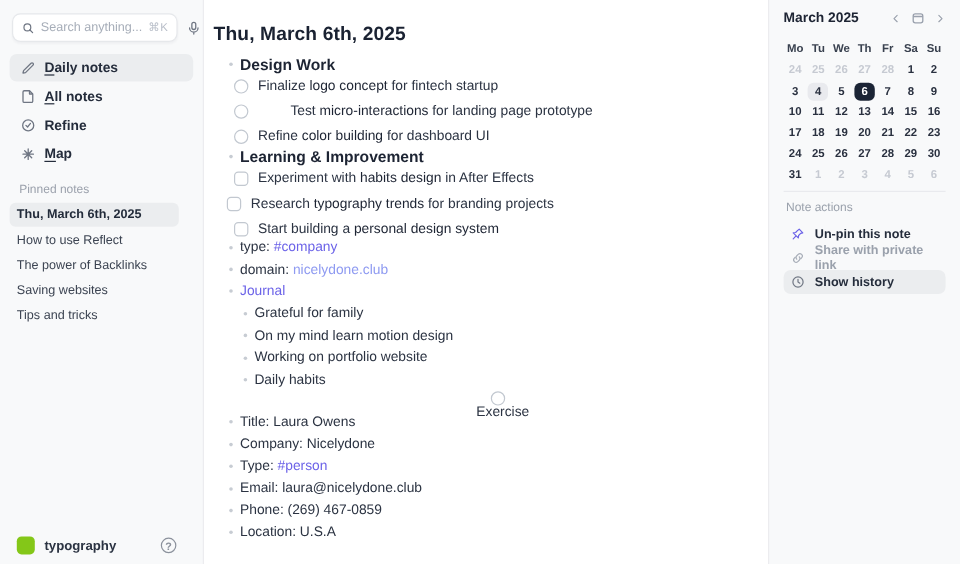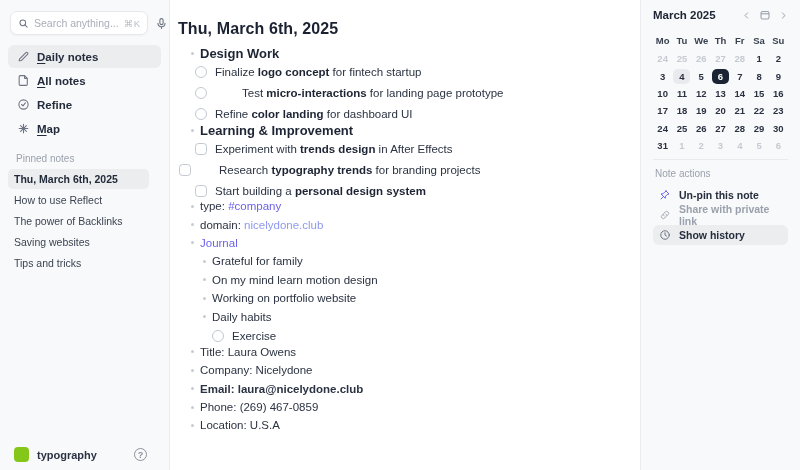--- a/index.html
+++ b/index.html
@@ -41,21 +41,21 @@
   .b-heading { height:16px; margin-top:6px; font-size:13px; font-weight:700; color:#1d2433; }
   .b-task { height:21px; font-size:11.5px; }
   .b-bullet { height:18.4px; font-size:11.5px; }
   .b-task + .b-heading { margin-top:-2px; }
   .b-task + .b-bullet { margin-top:-4px; }
   .dotcol { width:9px; display:flex; justify-content:center; margin-right:3px; flex:none; }
   .dot { width:3px; height:3px; border-radius:50%; background:#c7ccd3; }
   .cb { width:12px; height:12px; border:1.3px solid #c2c8d0; background:#fff; margin-right:8px; flex:none; cursor:pointer; }
   .cb.circle { border-radius:50%; }
   .cb.square { border-radius:3.5px; }
-  .seg-b { font-weight:700; color:#1d2433; }
+  .seg-b { font-weight:400; color:#1d2433; }
   .seg-tag { color:var(--accent,#6c63e8); }
   .seg-link { color:var(--link,#8e9af1); }
   .btxt { white-space:nowrap; }
 
   
   .right { width:160px; background:#f8f9fa; border-left:1px solid #ececef; flex:none; padding:6px 12px 0 12px; }
   .cal-header { display:flex; align-items:center; height:18px; }
   .cal-title { font-size:11.5px; font-weight:700; color:#1d2433; flex:1; }
   .cal-controls { display:flex; align-items:center; gap:8px; color:#9aa1ad; }
   .cal-controls .icon { color:#9aa1ad; cursor:pointer; }
@@ -164,33 +164,33 @@
         <div class="block b-task" style="margin-left: 17px;">
           <span class="cb circle"></span>
           <span class="btxt"><span>Finalize </span><span class="seg-b">logo concept</span><span> for fintech startup</span></span>
         </div>
         <div class="block b-task" style="margin-left: 17px; gap: 27px;">
           <span class="cb circle"></span>
           <span class="btxt"><span>Test </span><span class="seg-b">micro-interactions</span><span> for landing page prototype</span></span>
         </div>
         <div class="block b-task" style="margin-left: 17px;">
           <span class="cb circle"></span>
-          <span class="btxt"><span>Refine </span><span class="seg-b">color landing</span><span> for dashboard UI</span></span>
+          <span class="btxt"><span>Refine </span><span class="seg-b">color building</span><span> for dashboard UI</span></span>
         </div>
         <div class="block b-heading" style="margin-left: 10px;">
           <span class="dotcol">
             <span class="dot"></span>
           </span>
           <span class="btxt"><span>Learning &amp; Improvement</span></span>
         </div>
         <div class="block b-task" style="margin-left: 17px;">
           <span class="cb square"></span>
-          <span class="btxt"><span>Experiment with </span><span class="seg-b">trends design</span><span> in After Effects</span></span>
-        </div>
-        <div class="block b-task" style="margin-left: 1px; gap: 20px;">
+          <span class="btxt"><span>Experiment with </span><span class="seg-b">habits design</span><span> in After Effects</span></span>
+        </div>
+        <div class="block b-task" style="margin-left: 11px;">
           <span class="cb square"></span>
           <span class="btxt"><span>Research </span><span class="seg-b">typography trends</span><span> for branding projects</span></span>
         </div>
         <div class="block b-task" style="margin-left: 17px;">
           <span class="cb square"></span>
           <span class="btxt"><span>Start building a </span><span class="seg-b">personal design system</span></span>
         </div>
         <div class="block b-bullet" style="margin-left: 10px;">
           <span class="dotcol">
             <span class="dot"></span>
@@ -226,37 +226,43 @@
             <span class="dot"></span>
           </span>
           <span class="btxt"><span>Working on portfolio website</span></span>
         </div>
         <div class="block b-bullet" style="margin-left: 22px;">
           <span class="dotcol">
             <span class="dot"></span>
           </span>
           <span class="btxt"><span>Daily habits</span></span>
         </div>
-        <div class="block b-task" style="margin-left: 34px;">
+        <div class="block b-task" style="margin-left: 34px; flex-direction: column;">
           <span class="cb circle"></span>
           <span class="btxt"><span>Exercise</span></span>
         </div>
         <div class="block b-bullet" style="margin-left: 10px;">
           <span class="dotcol">
             <span class="dot"></span>
           </span>
           <span class="btxt"><span>Title: Laura Owens</span></span>
         </div>
         <div class="block b-bullet" style="margin-left: 10px;">
           <span class="dotcol">
             <span class="dot"></span>
           </span>
           <span class="btxt"><span>Company: Nicelydone</span></span>
         </div>
-        <div class="block b-bullet" style="margin-left: 10px; font-weight: bold;">
+        <div class="block b-bullet" style="margin-left: 10px;">
+          <span class="dotcol">
+            <span class="dot"></span>
+          </span>
+          <span class="btxt"><span>Type: </span><span class="seg-tag">#person</span></span>
+        </div>
+        <div class="block b-bullet" style="margin-left: 10px;">
           <span class="dotcol">
             <span class="dot"></span>
           </span>
           <span class="btxt"><span>Email: laura@nicelydone.club</span></span>
         </div>
         <div class="block b-bullet" style="margin-left: 10px;">
           <span class="dotcol">
             <span class="dot"></span>
           </span>
           <span class="btxt"><span>Phone: (269) 467-0859</span></span>

